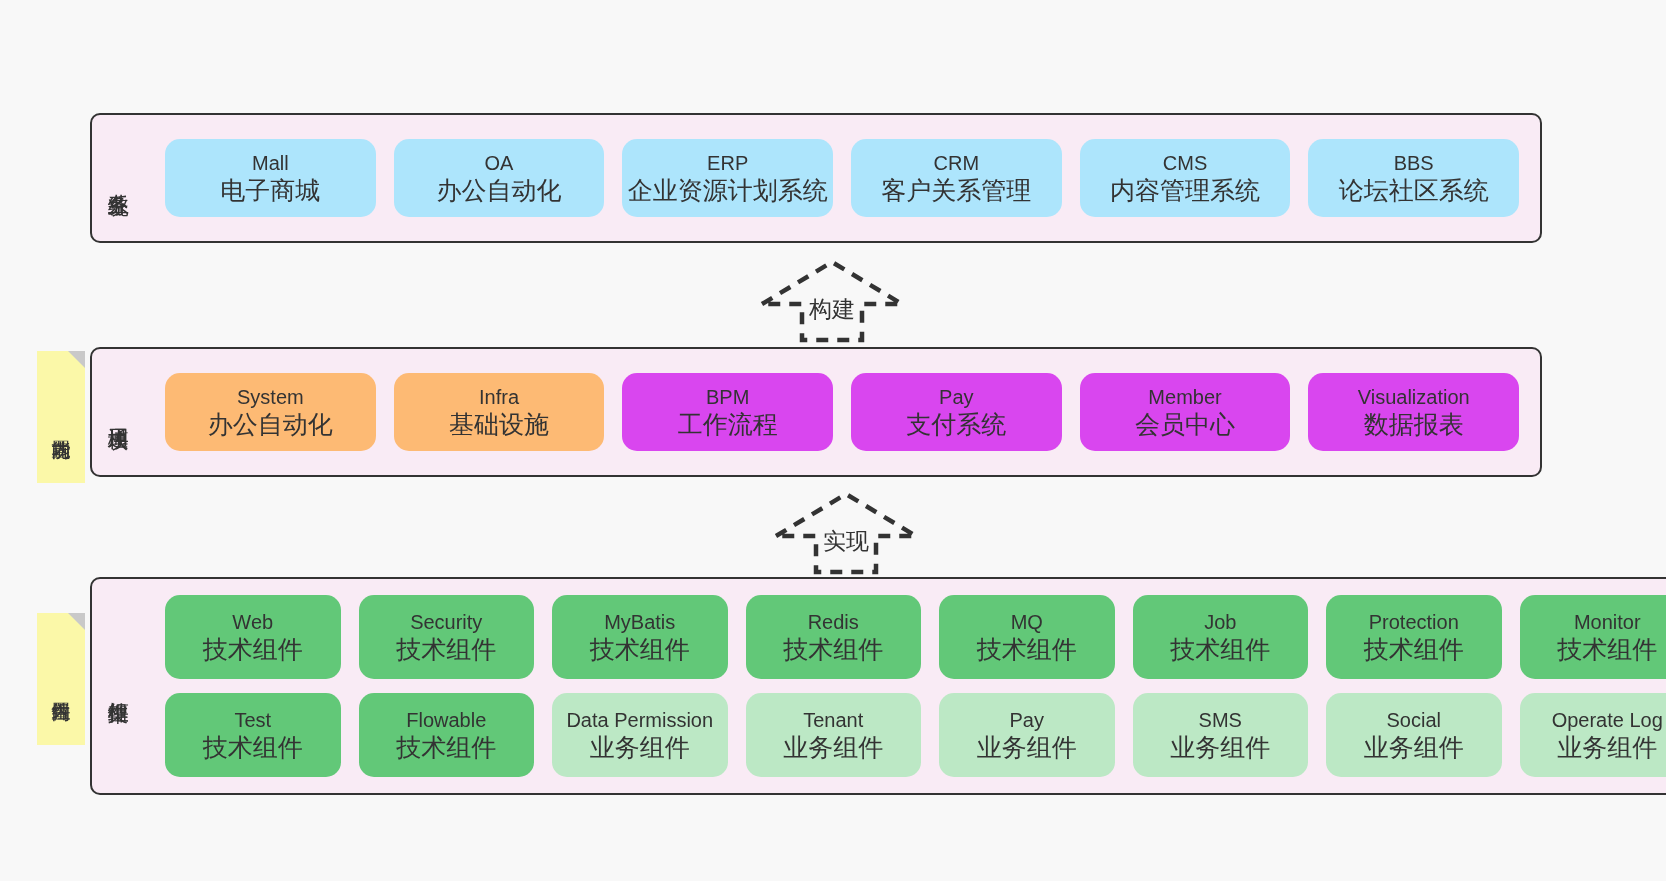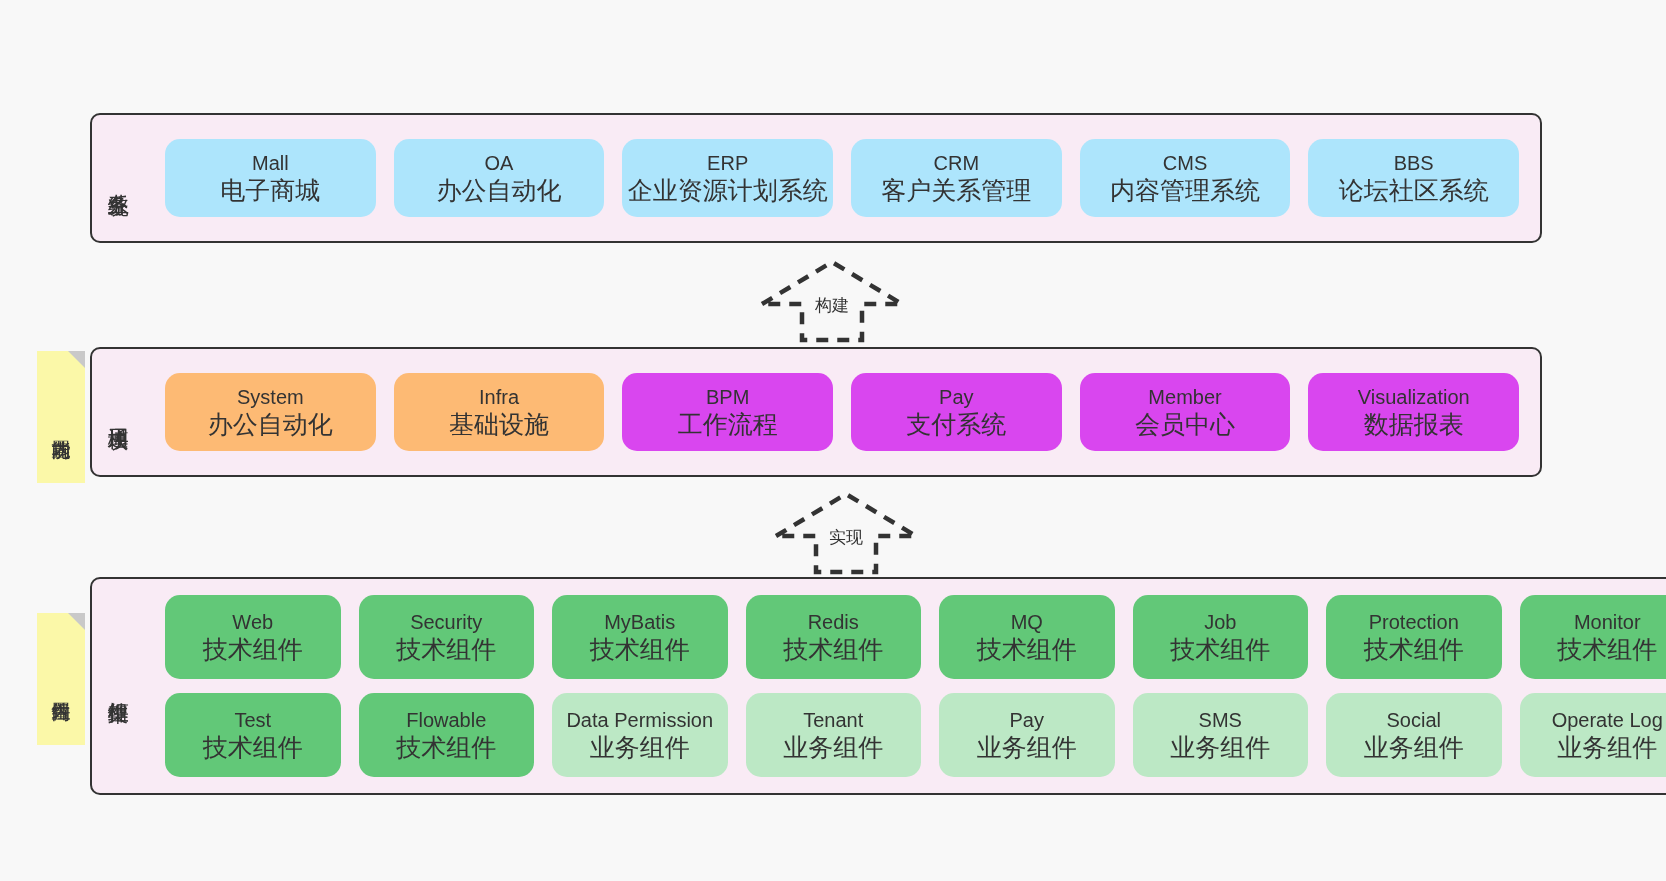--- a/index.html
+++ b/index.html
@@ -114,21 +114,21 @@
   #sticky-framework { left: 37px; top: 613px; height: 132px; }
 
   
   .arrow { position: absolute; }
   .arrow svg { display: block; overflow: visible; }
   .arrow .arrow-label {
     position: absolute;
     left: 50%;
     transform: translateX(-50%);
     top: 36px;
-    font-size: 17px;
+    font-size: 23px;
     color: #333333;
     background: #f8f8f8;
     padding: 0 2px;
     white-space: nowrap;
   }
   #arrow-build    { left: 752px; top: 258px; width: 160px; height: 86px; }
   #arrow-implement{ left: 766px; top: 490px; width: 160px; height: 86px; }
 </style>
 </head>
 <body>

